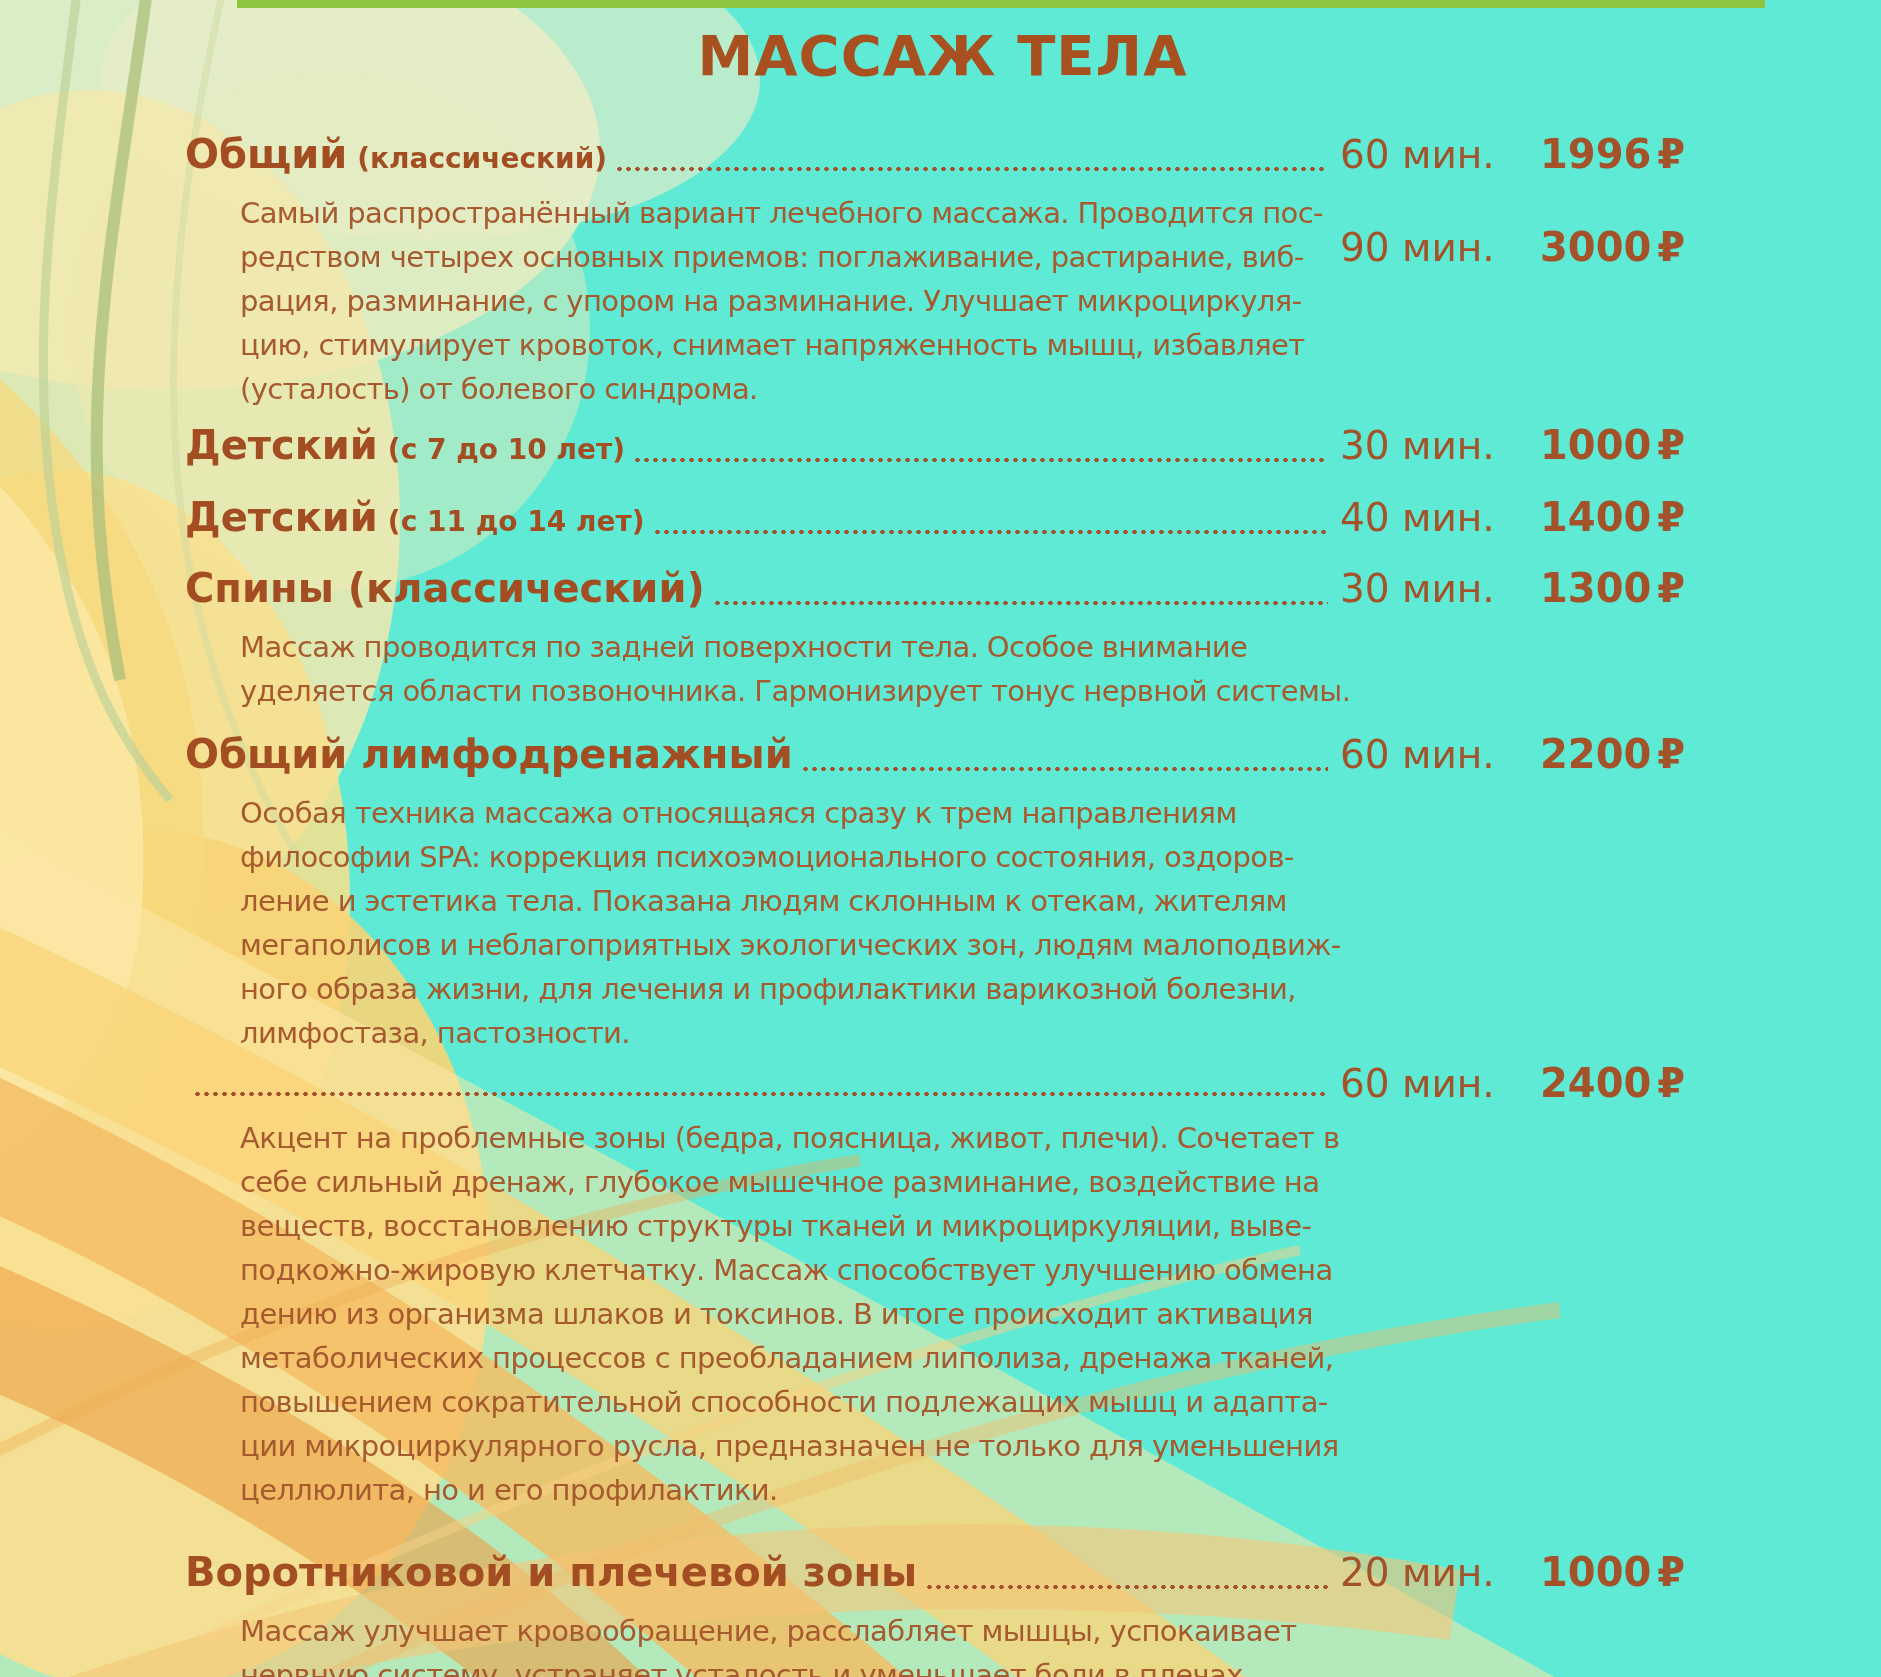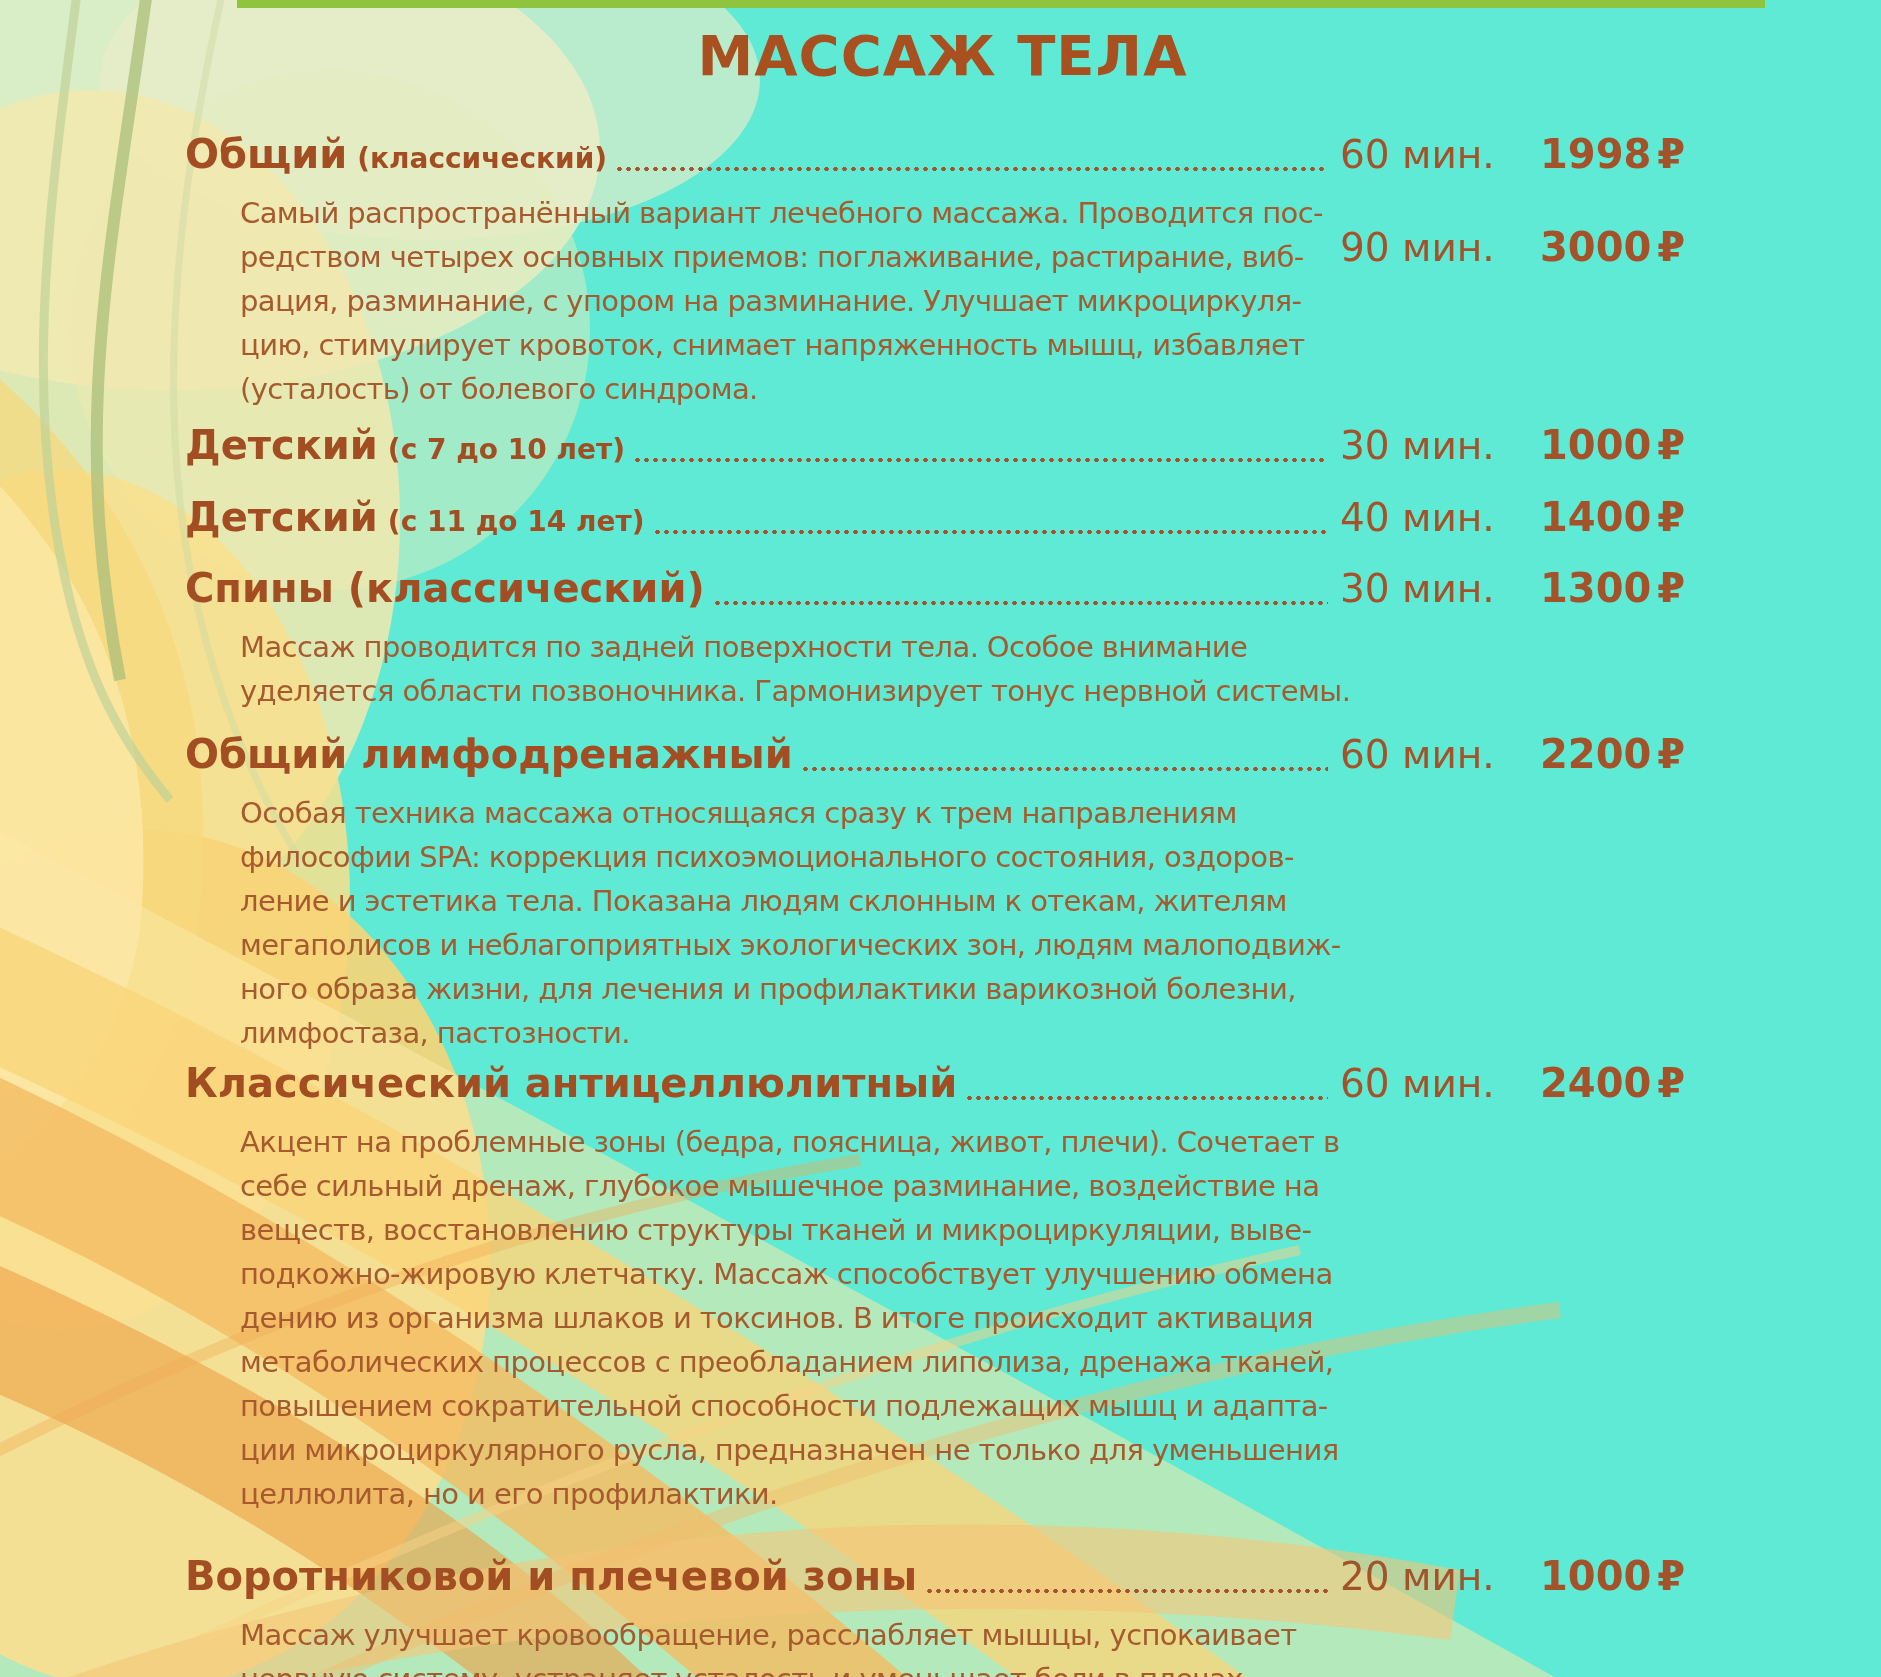--- a/index.html
+++ b/index.html
@@ -98,21 +98,21 @@
   <div class="content">
 
     <h1 class="title">МАССАЖ ТЕЛА</h1>
 
     <section class="item m-i0">
       <div class="row">
         <span class="t"><span>Общий</span><span class="note">(классический)</span></span>
         <span class="leader"></span>
         <span class="dur">60 мин.</span>
         <span class="price">
-            <span>1998</span>
+            <span>1996</span>
             <span class="rub">₽</span>
           </span>
       </div>
       <div class="opt2">
         <span class="dur">90 мин.</span>
         <span class="price">
             <span>3000</span>
             <span class="rub">₽</span>
           </span>
       </div>
@@ -180,21 +180,20 @@
         <div class="dline">философии SPA: коррекция психоэмоционального состояния, оздоров-</div>
         <div class="dline">ление и эстетика тела. Показана людям склонным к отекам, жителям</div>
         <div class="dline">мегаполисов и неблагоприятных экологических зон, людям малоподвиж-</div>
         <div class="dline">ного образа жизни, для лечения и профилактики варикозной болезни,</div>
         <div class="dline">лимфостаза, пастозности.</div>
       </div>
     </section>
 
     <section class="item m-i5">
       <div class="row">
-        <span class="t"><span>Классический антицеллюлитный</span><span class="note"></span></span>
         <span class="leader"></span>
         <span class="dur">60 мин.</span>
         <span class="price">
             <span>2400</span>
             <span class="rub">₽</span>
           </span>
       </div>
       <div class="desc">
         <div class="dline">Акцент на проблемные зоны (бедра, поясница, живот, плечи). Сочетает в</div>
         <div class="dline">себе сильный дренаж, глубокое мышечное разминание, воздействие на</div>

